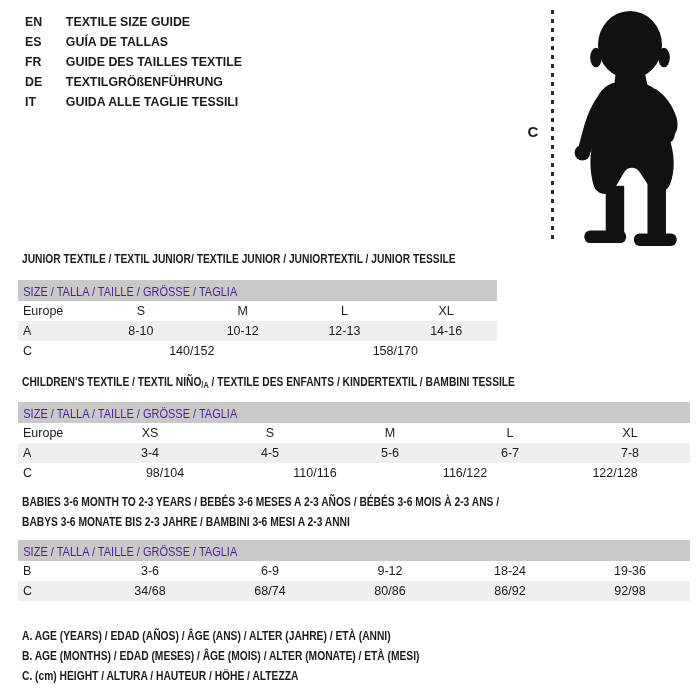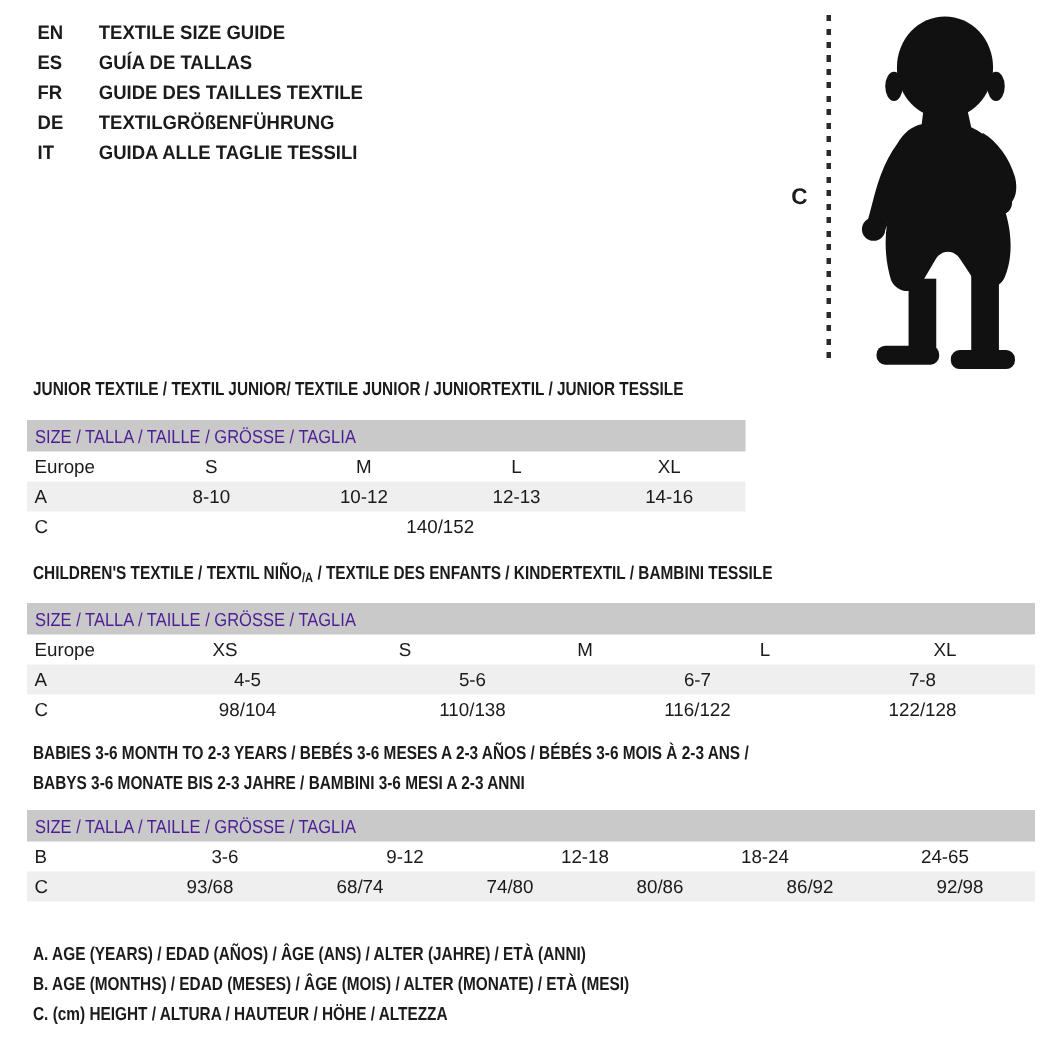--- a/index.html
+++ b/index.html
@@ -103,75 +103,76 @@
     <div class="trow alt">
       <span class="tlabel">A</span>
       <span class="tcell">8-10</span>
       <span class="tcell">10-12</span>
       <span class="tcell">12-13</span>
       <span class="tcell">14-16</span>
     </div>
     <div class="trow">
       <span class="tlabel">C</span>
       <span class="tcell">140/152</span>
+      <span class="tcell">158/170</span>
     </div>
   </div>
 
   <div class="title-children cond">
     <span>CHILDREN'S TEXTILE / TEXTIL NIÑO</span><span class="sub">/A</span><span> / TEXTILE DES ENFANTS / KINDERTEXTIL / BAMBINI TESSILE</span>
   </div>
   <div class="size-table t2">
     <div class="size-bar">
       <span>SIZE / TALLA / TAILLE / GRÖSSE / TAGLIA</span>
     </div>
     <div class="trow">
       <span class="tlabel">Europe</span>
       <span class="tcell">XS</span>
       <span class="tcell">S</span>
       <span class="tcell">M</span>
       <span class="tcell">L</span>
       <span class="tcell">XL</span>
     </div>
     <div class="trow alt">
       <span class="tlabel">A</span>
+      <span class="tcell">3-4</span>
       <span class="tcell">4-5</span>
       <span class="tcell">5-6</span>
       <span class="tcell">6-7</span>
       <span class="tcell">7-8</span>
     </div>
     <div class="trow">
       <span class="tlabel">C</span>
       <span class="tcell">98/104</span>
-      <span class="tcell">110/138</span>
+      <span class="tcell">110/116</span>
       <span class="tcell">116/122</span>
       <span class="tcell">122/128</span>
     </div>
   </div>
 
   <div class="title-babies cond">
     <div>BABIES 3-6 MONTH TO 2-3 YEARS / BEBÉS 3-6 MESES A 2-3 AÑOS / BÉBÉS 3-6 MOIS À 2-3 ANS /</div>
     <div>BABYS 3-6 MONATE BIS 2-3 JAHRE / BAMBINI 3-6 MESI A 2-3 ANNI</div>
   </div>
   <div class="size-table t3">
     <div class="size-bar">
       <span>SIZE / TALLA / TAILLE / GRÖSSE / TAGLIA</span>
     </div>
     <div class="trow">
       <span class="tlabel">B</span>
       <span class="tcell">3-6</span>
+      <span class="tcell">6-9</span>
       <span class="tcell">9-12</span>
-      <span class="tcell">12-18</span>
       <span class="tcell">18-24</span>
-      <span class="tcell">24-65</span>
+      <span class="tcell">19-36</span>
     </div>
     <div class="trow alt">
       <span class="tlabel">C</span>
-      <span class="tcell">93/68</span>
+      <span class="tcell">34/68</span>
       <span class="tcell">68/74</span>
-      <span class="tcell">74/80</span>
       <span class="tcell">80/86</span>
       <span class="tcell">86/92</span>
       <span class="tcell">92/98</span>
     </div>
   </div>
 
   <div class="legend">
     <div class="legend-row">A. AGE (YEARS) / EDAD (AÑOS) / ÂGE (ANS) / ALTER (JAHRE) / ETÀ (ANNI)</div>
     <div class="legend-row">B. AGE (MONTHS) / EDAD (MESES) / ÂGE (MOIS) / ALTER (MONATE) / ETÀ (MESI)</div>
     <div class="legend-row">C. (cm) HEIGHT / ALTURA / HAUTEUR / HÖHE / ALTEZZA</div>

